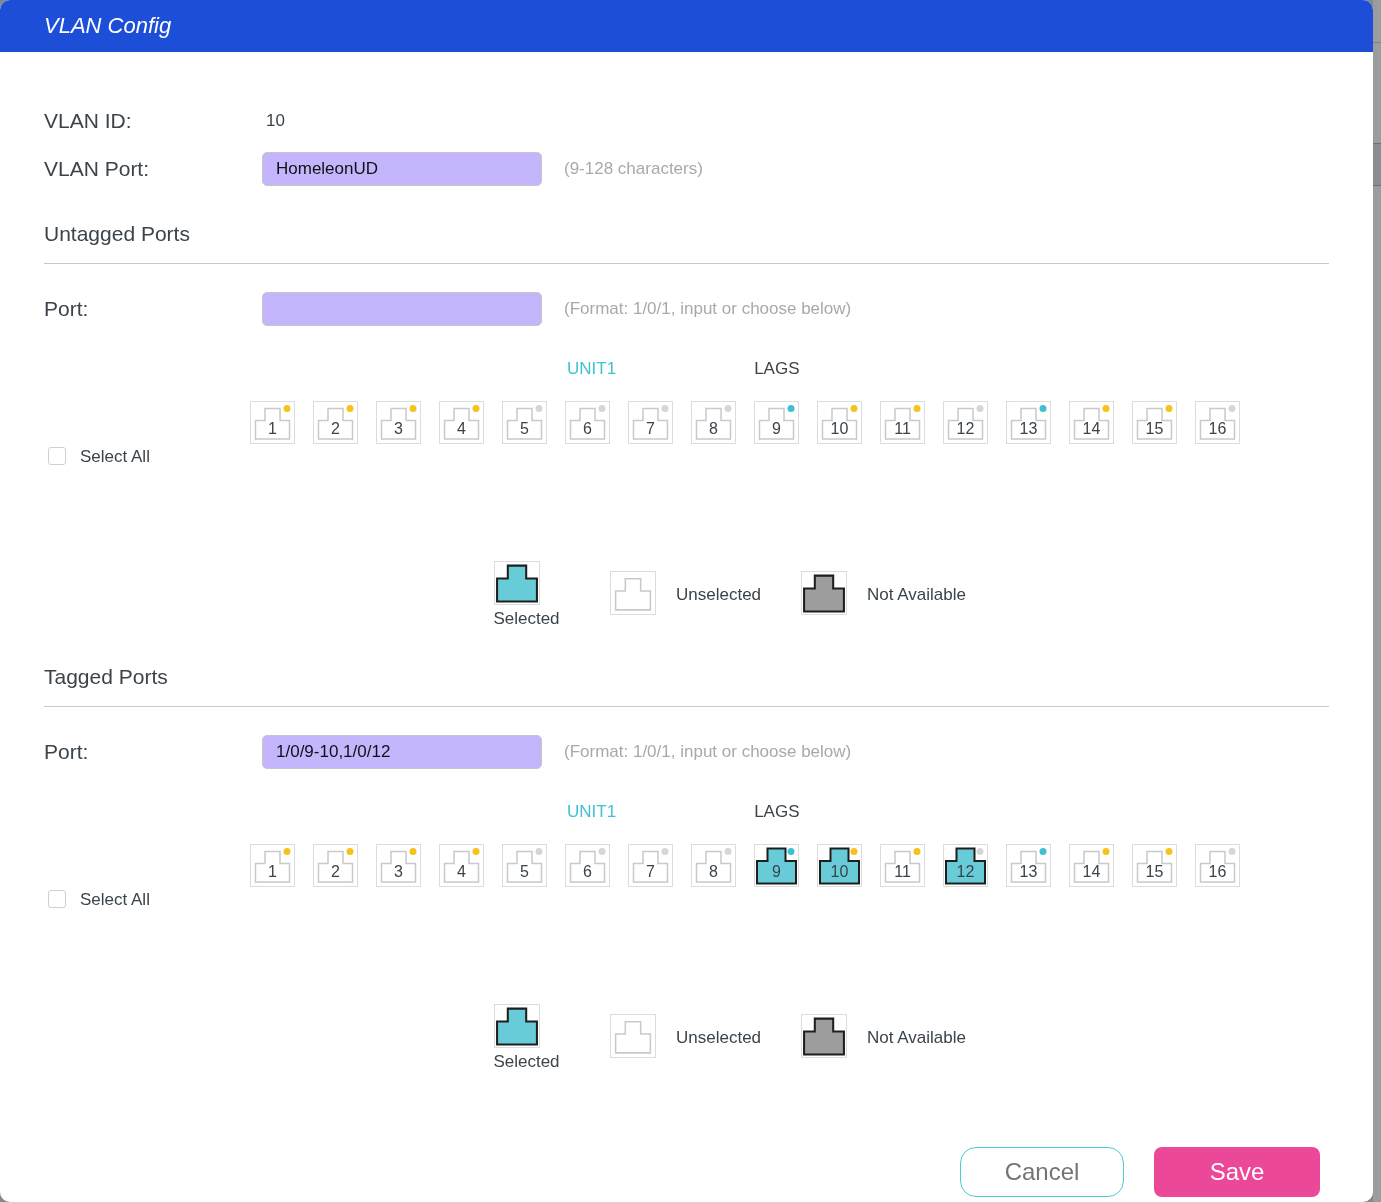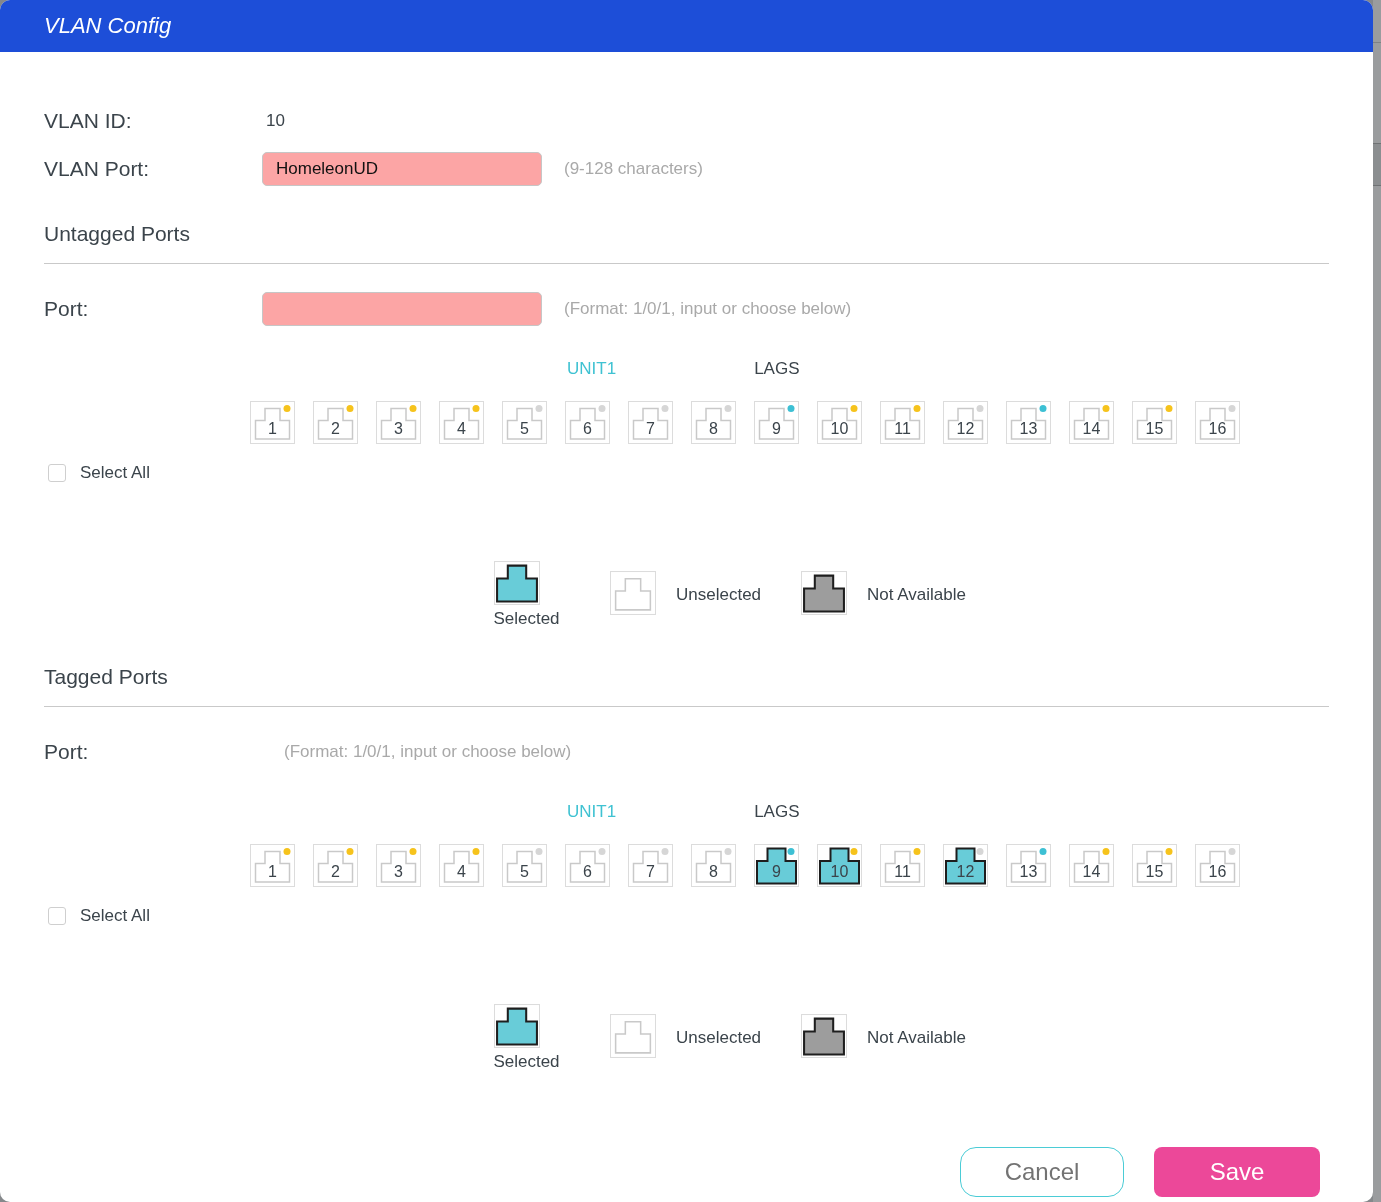--- a/index.html
+++ b/index.html
@@ -13,36 +13,36 @@
   .modal-header{height:52px;line-height:52px;border-radius:10px 10px 0 0;background:#1d4ed8;padding-left:44px;font-style:italic;}
   .modal-title{color:#ffffff;font-size:22px;}
   .modal-body{padding:52px 44px 0 44px;}
   .form-row{display:flex;align-items:center;height:34px;}
   .form-row + .form-row{margin-top:14px;}
   .field-label{width:218px;flex:0 0 218px;font-size:21px;color:#3b444b;}
   .static-value{font-size:17px;color:#3b444b;margin-left:4px;}
   .text-input{
     width:280px;height:34px;box-sizing:border-box;flex:0 0 280px;
     border:1px solid #c6c6c6;border-radius:5px;font-size:17px;padding:0 13px;color:#111;
-    font-family:"Liberation Sans","DejaVu Sans",sans-serif;outline:none;background:#fca5a5;
+    font-family:"Liberation Sans","DejaVu Sans",sans-serif;outline:none;background:#c4b5fd;
   }
   .hint{margin-left:22px;font-size:17px;color:#a9a9a9;white-space:nowrap;}
   .ports-section{margin-bottom:8px;}
   .section-heading{margin:36px 0 0 0;font-size:21px;font-weight:400;color:#3b444b;}
   .divider{height:1px;background:#c9c9c9;margin-top:17px;}
   .port-row{margin-top:28px;}
   .ports-area{position:relative;margin-top:33px;}
   .tabs-row{padding-left:523px;display:flex;height:20px;line-height:20px;}
   .tab{font-size:17px;cursor:pointer;}
   .tab + .tab{margin-left:138px;}
   .tab.active{color:#3fc2d2;}
   .tab.inactive{color:#3b444b;}
   .ports-grid{margin-left:206px;margin-top:22px;display:flex;gap:18px;}
   .port-tile{width:45px;height:43px;cursor:pointer;}
-  .select-all{position:absolute;left:4px;top:104px;display:flex;align-items:center;}
+  .select-all{position:absolute;left:4px;top:88px;display:flex;align-items:flex-start;}
   .checkbox{width:18px;height:18px;box-sizing:border-box;border:1px solid #cfcfcf;border-radius:3px;background:#fff;margin-right:14px;cursor:pointer;}
   .select-all-label{font-size:17px;color:#3b444b;}
   .legend-row{display:flex;align-items:center;margin-left:379px;margin-top:117px;}
   .legend-item{display:flex;align-items:center;}
   .legend-item .legend-label{margin-left:20px;font-size:17px;color:#3b444b;}
   .legend-item.w1{width:187px;flex-direction:column;}
   .legend-item.w2{width:191px;}
   .button-row{display:flex;justify-content:flex-end;gap:30px;margin-top:75px;padding-right:9px;}
   .btn{height:50px;font-size:24px;cursor:pointer;font-family:"Liberation Sans","DejaVu Sans",sans-serif;}
   .btn-cancel{width:164px;background:#ffffff;border:1px solid #4bccd6;border-radius:16px;color:#737373;}
@@ -209,20 +209,21 @@
               </div>
             </div>
     </div>
   </section>
 
   <section class="ports-section">
     <h2 class="section-heading">Tagged Ports</h2>
     <div class="divider"></div>
     <div class="form-row port-row">
       <span class="field-label">Port:</span>
+      <input class="text-input" value="1/0/9-10,1/0/12" style="">
       <span class="hint">(Format: 1/0/1, input or choose below)</span>
     </div>
     <div class="ports-area">
       <div class="tabs-row">
         <span class="tab active">UNIT1</span>
         <span class="tab inactive">LAGS</span>
       </div>
       <div class="ports-grid">
               <div class="port-tile"><svg width="45" height="43" viewBox="0 0 45 43">
                   <rect x="0.5" y="0.5" width="44" height="42" fill="#ffffff" stroke="#dcdcdc"></rect>

